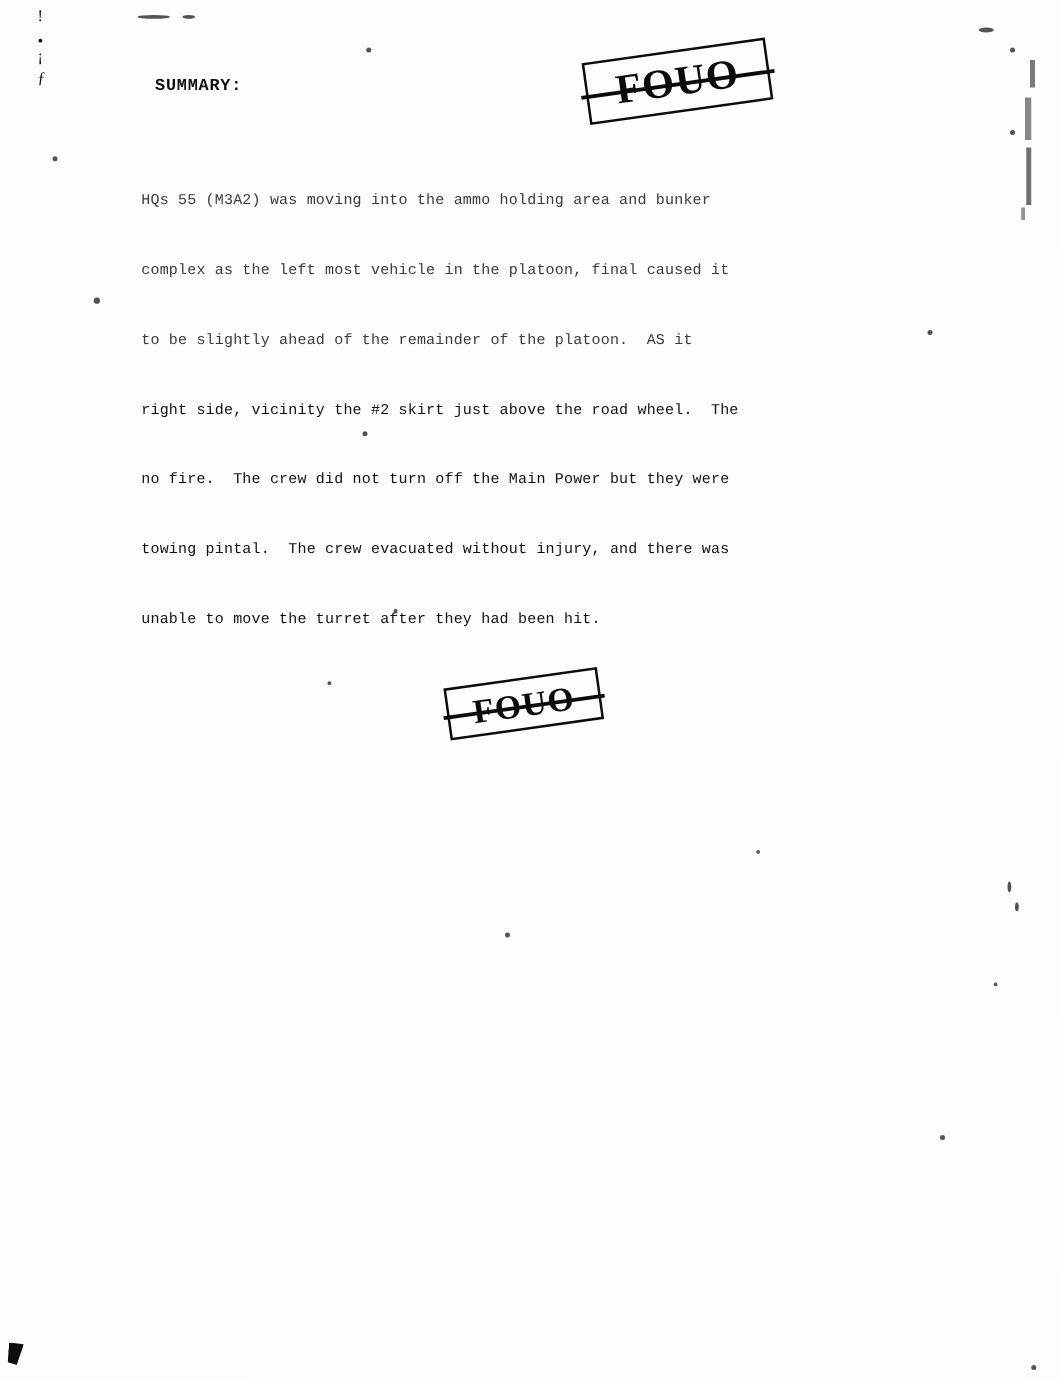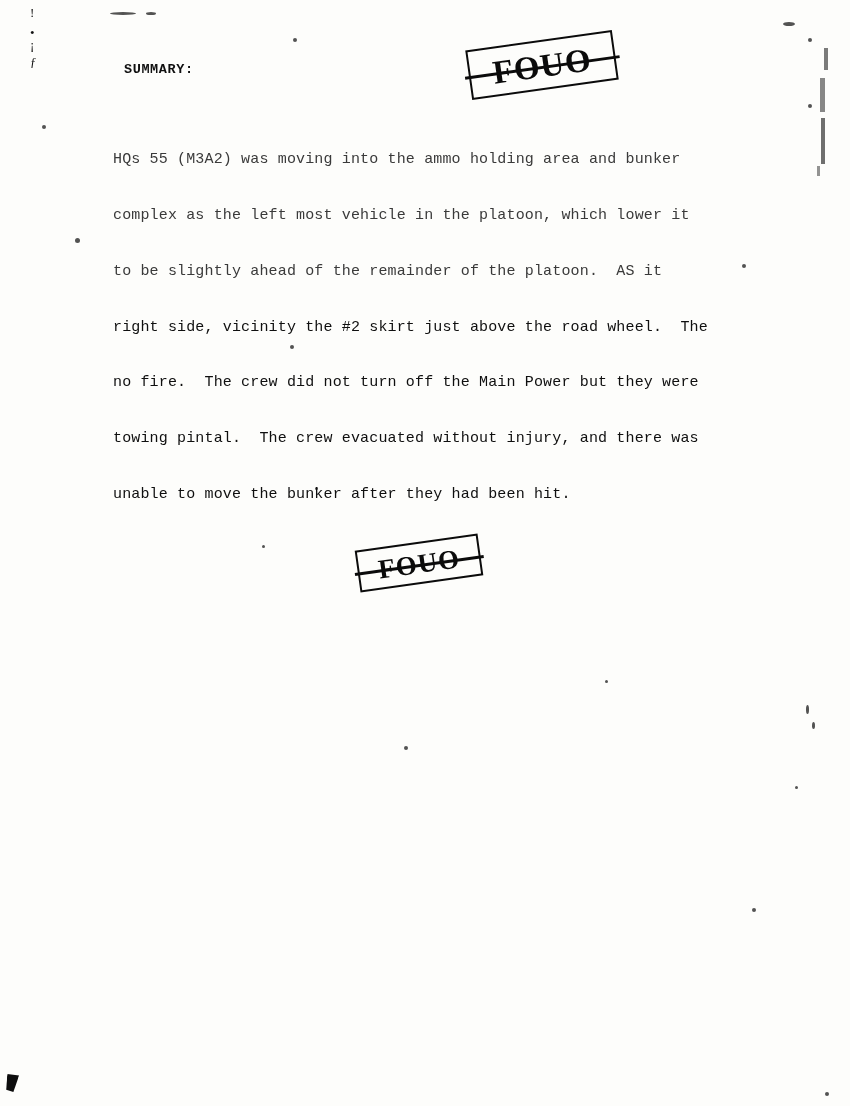--- a/index.html
+++ b/index.html
@@ -65,21 +65,21 @@
     color: #101010;
   }
 
   
   .body-block {
     position: absolute;
     left: 113px;
     top: 114px;
     width: 660px;
     font-family: "Liberation Mono", monospace;
-    font-size: 15px;
+    font-size: 12px;
     line-height: 18.6px;
     color: #0f0f0f;
     white-space: pre;
     letter-spacing: 0.15px;
   }
   .body-line {
     display: block;
     white-space: pre;
   }
   .body-line.faint {
@@ -166,26 +166,26 @@
   <div class="edge-mark" style="left:820px; top:78px;  width:5px;  height:34px; opacity:.5;"></div>
   <div class="edge-mark" style="left:821px; top:118px; width:4px;  height:46px; opacity:.6;"></div>
   <div class="edge-mark" style="left:817px; top:166px; width:3px;  height:10px; opacity:.45;"></div>
 
   <div class="corner-blob"></div>
 
   <div class="summary-heading">SUMMARY:</div>
 
   <div class="body-block">
     <span class="body-line faint">HQs 55 (M3A2) was moving into the ammo holding area and bunker</span>
-    <span class="body-line faint">complex as the left most vehicle in the platoon, which lower it</span>
+    <span class="body-line faint">complex as the left most vehicle in the platoon, final caused it</span>
     <span class="body-line faint">to be slightly ahead of the remainder of the platoon.  AS it</span>
     <span class="body-line">right side, vicinity the #2 skirt just above the road wheel.  The</span>
     <span class="body-line">no fire.  The crew did not turn off the Main Power but they were</span>
     <span class="body-line">towing pintal.  The crew evacuated without injury, and there was</span>
-    <span class="body-line">unable to move the bunker after they had been hit.</span>
+    <span class="body-line">unable to move the turret after they had been hit.</span>
   </div>
 
   <div class="stamp" id="stamp-top">
     <span class="txt">FOUO</span>
     <span class="strike"></span>
   </div>
 
   <div class="stamp" id="stamp-mid">
     <span class="txt">FOUO</span>
     <span class="strike"></span>

